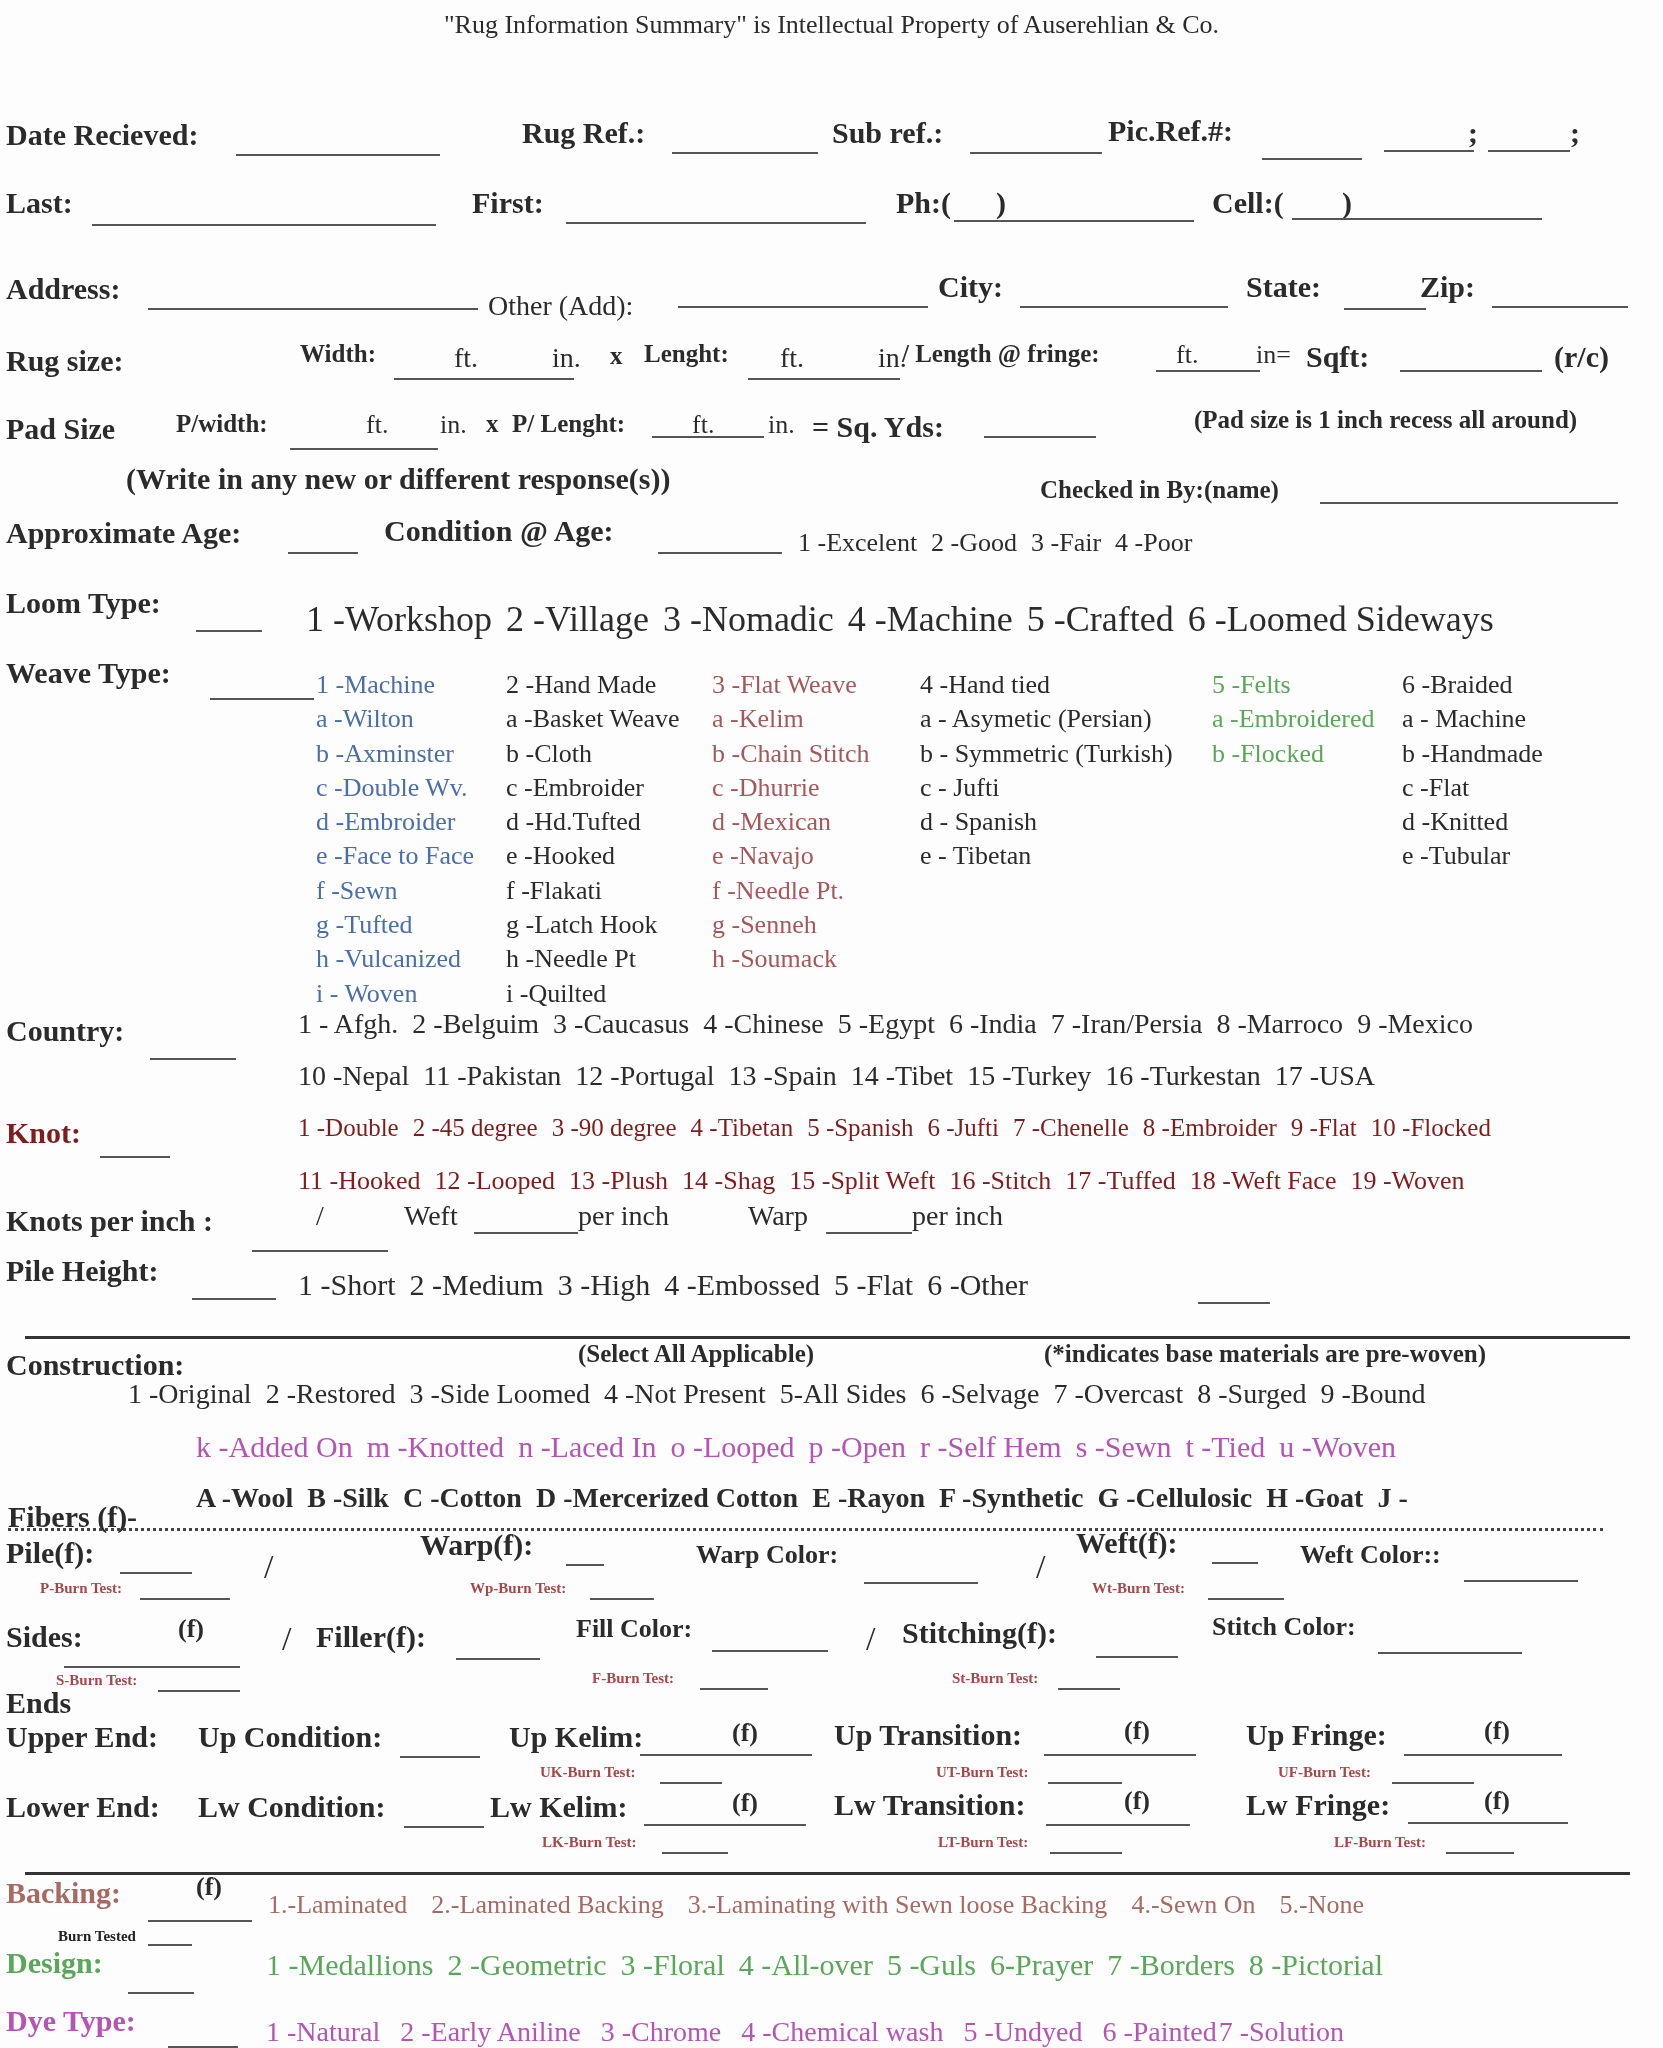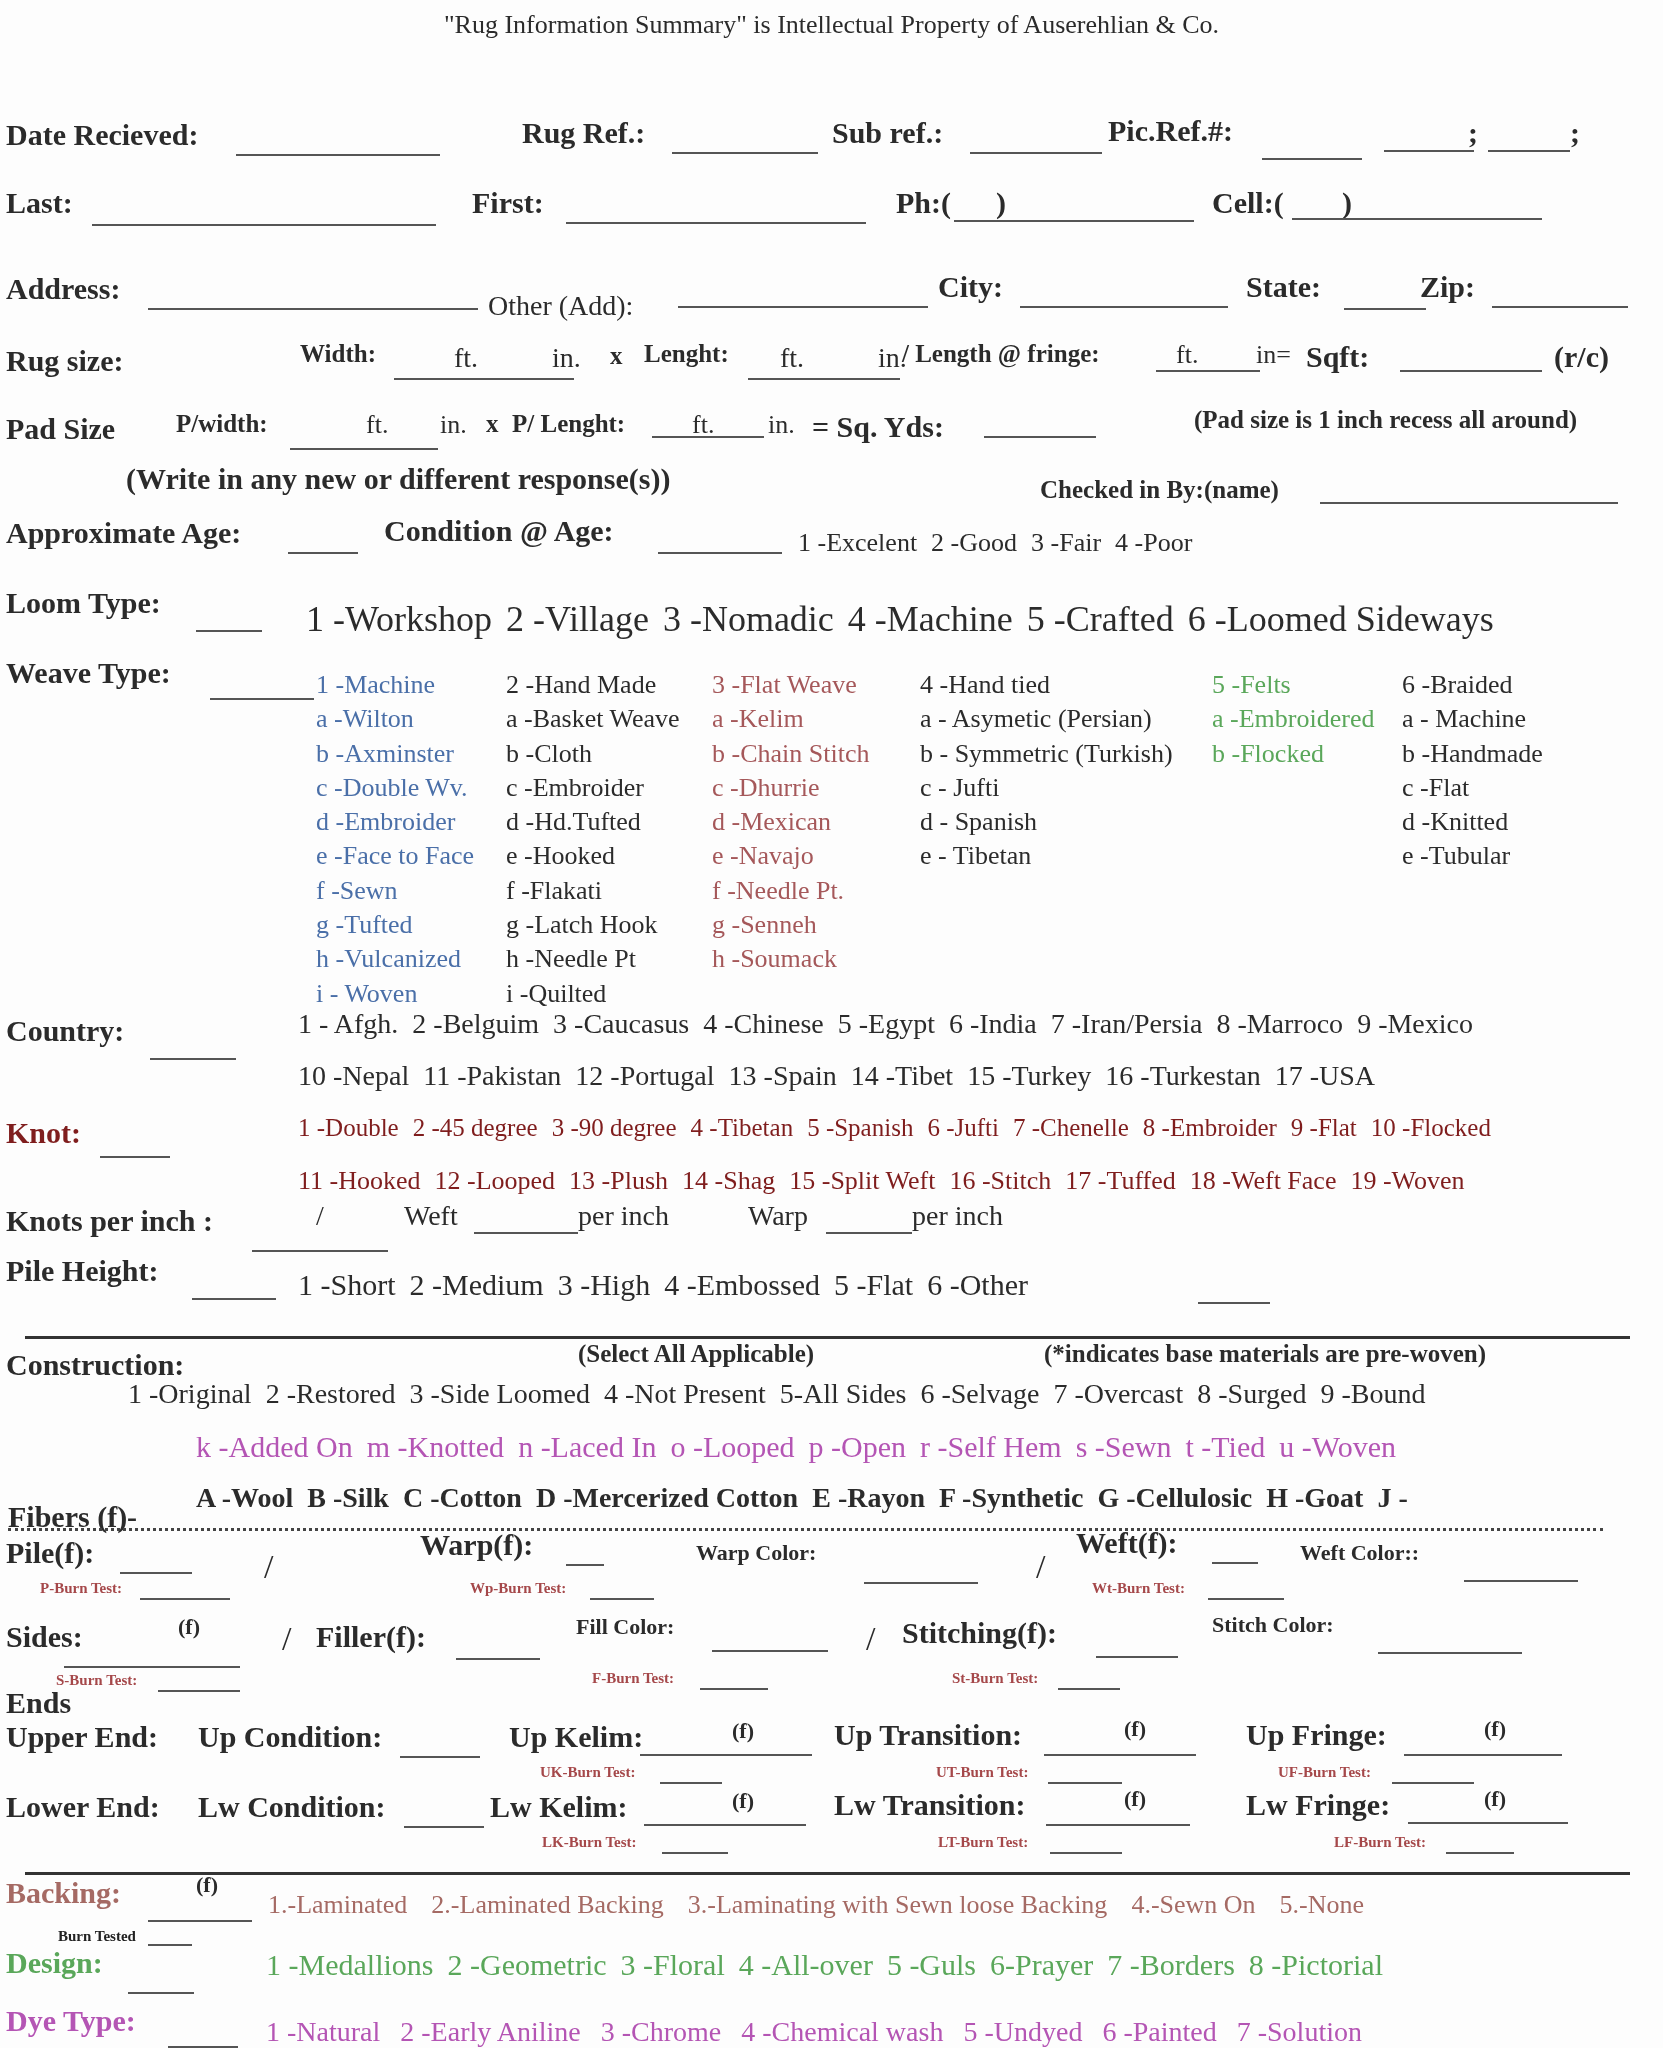--- a/index.html
+++ b/index.html
@@ -1,19 +1,19 @@
 <!DOCTYPE html>
 <html><head>
 <meta charset="utf-8">
 <style>
   html,body{margin:0;padding:0;background:#fdfdfd;}
   body{width:1663px;height:2048px;position:relative;overflow:hidden;font-family:"Liberation Serif","DejaVu Serif",serif;color:#2b2b2b;}
   .abs{position:absolute;white-space:nowrap;}
   .lbl{font-weight:bold;font-size:30px;}
-  .lbl-s{font-weight:bold;font-size:22px;}
+  .lbl-s{font-weight:bold;font-size:26px;}
   .lbl-xs{font-weight:bold;font-size:25px;}
   .reg{font-size:28px;}
   .reg-s{font-size:26px;}
   .blank{position:absolute;border-bottom:2px solid #555;height:0;}
   .blue{color:#4a6fa8;}
   .maroon{color:#a5585a;}
   .green{color:#5aa75a;}
   .teal{color:#7f1d1d;}
   .magenta{color:#b455b4;}
   .brown{color:#a56a64;font-family:Liberation Serif, serif;}
@@ -319,14 +319,14 @@
 
 <div class="abs lbl green" style="left:6px;top:1946px;">Design:</div>
 <div class="blank" style="left:128px;top:1992px;width:66px;"></div>
 <div class="abs opts green" style="left:266px;top:1948px;font-size:30px;">
   <span>1 -Medallions</span><span>2 -Geometric</span><span>3 -Floral</span><span>4 -All-over</span><span>5 -Guls</span><span>6-Prayer</span><span>7 -Borders</span><span>8 -Pictorial</span>
 </div>
 
 <div class="abs lbl magenta" style="left:6px;top:2004px;">Dye Type:</div>
 <div class="blank" style="left:168px;top:2046px;width:70px;"></div>
 <div class="abs reg opts magenta" style="left:266px;top:2016px;">
-  <span style="margin-right:20px">1 -Natural</span><span style="margin-right:20px">2 -Early Aniline</span><span style="margin-right:20px">3 -Chrome</span><span style="margin-right:20px">4 -Chemical wash</span><span style="margin-right:20px">5 -Undyed</span><span style="margin-right:20px">6 -Painted</span><span>7 -Solution</span>
+  <span style="margin-right:20px">1 -Natural</span><span style="margin-right:20px">2 -Early Aniline</span><span style="margin-right:20px">3 -Chrome</span><span style="margin-right:20px">4 -Chemical wash</span><span style="margin-right:20px">5 -Undyed</span><span style="margin-right:2px">6 -Painted</span><span>7 -Solution</span>
 </div>
 
 </body></html>

